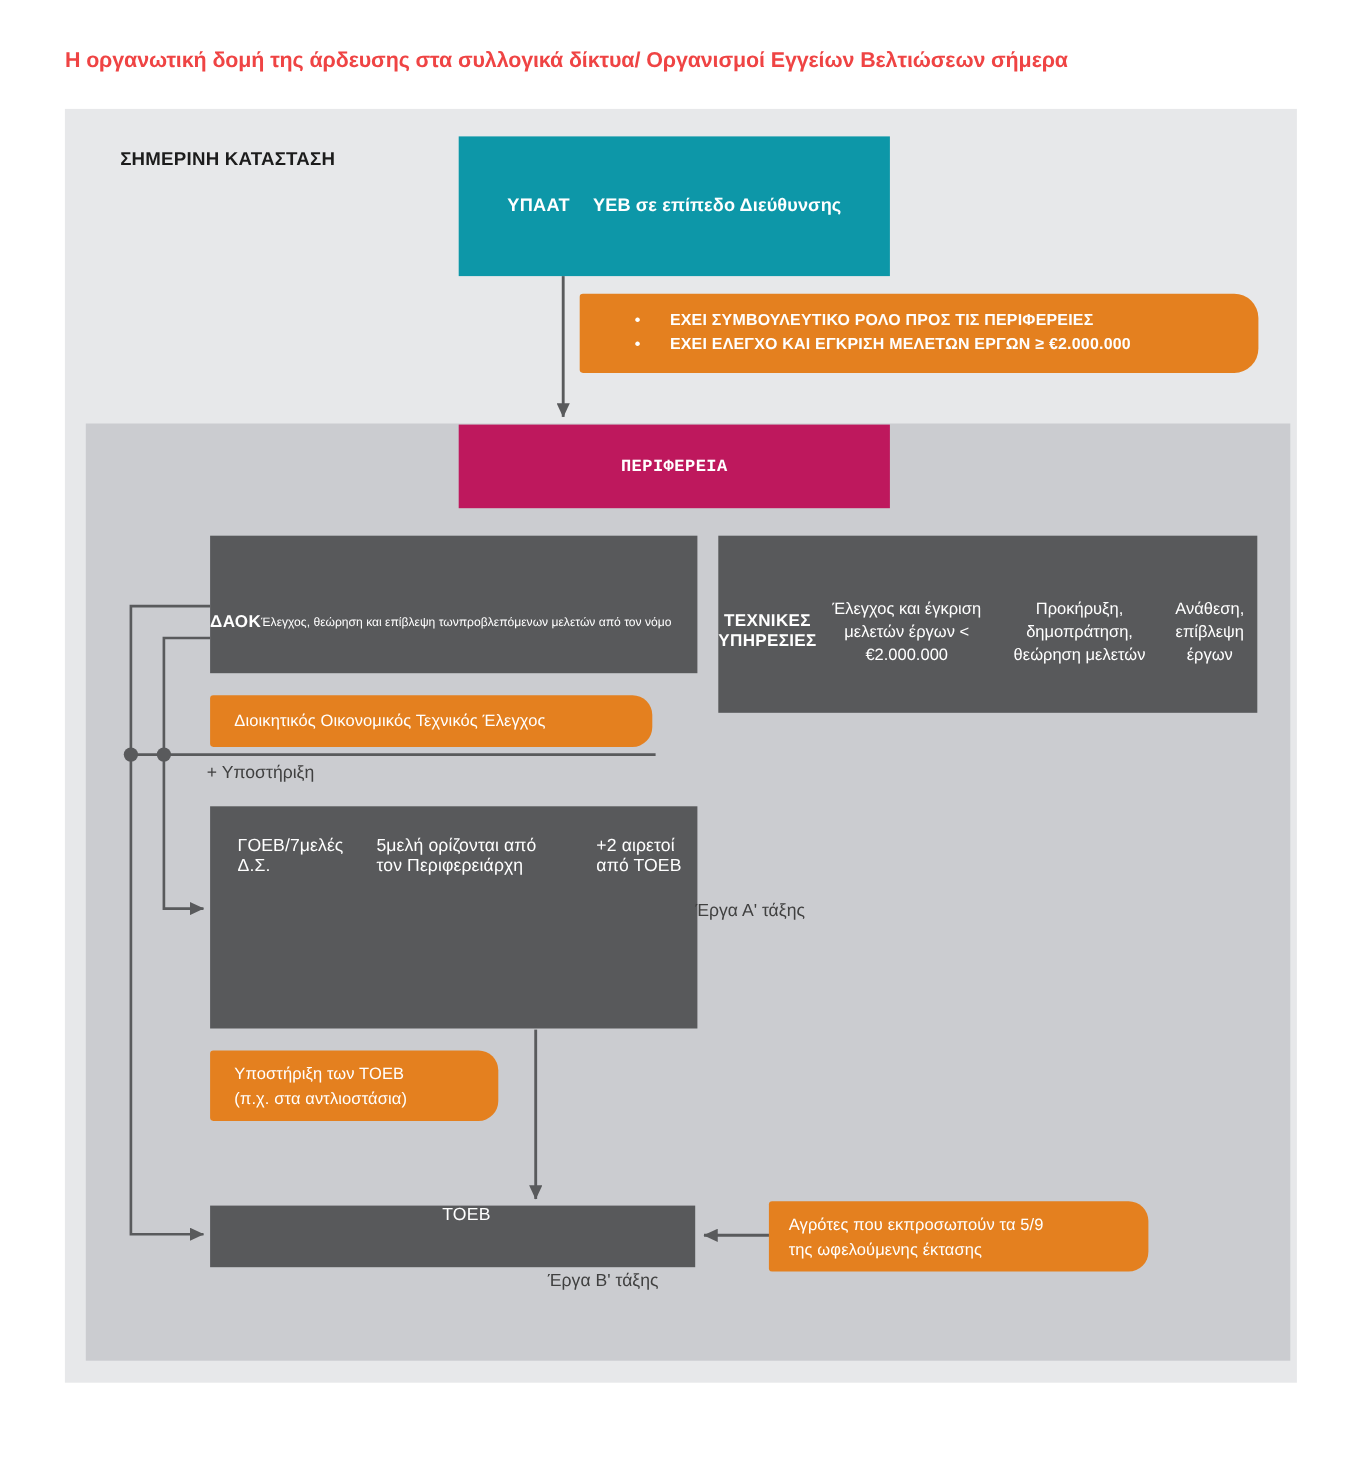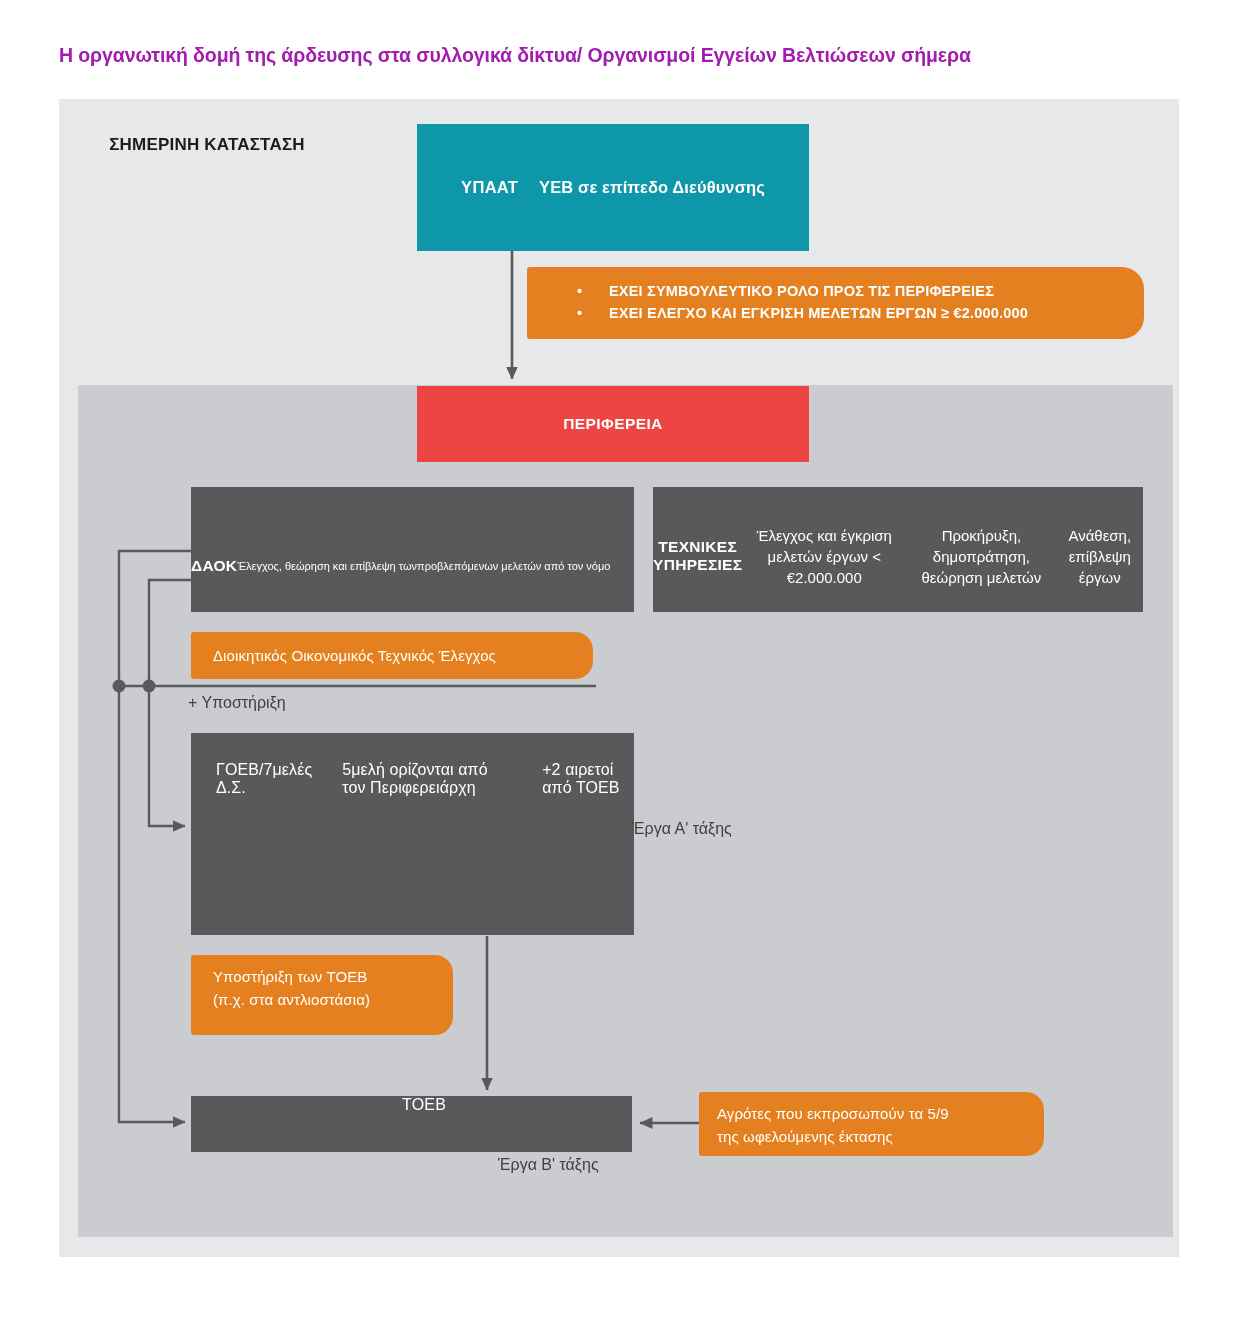--- a/index.html
+++ b/index.html
@@ -13,21 +13,21 @@
     position: relative;
     overflow: hidden;
   }
 
   #page-title {
     position: absolute;
     left: 59px; top: 44px;
     width: 1120px;
     font-size: 19.5px;
     font-weight: bold;
-    color: #a21caf;
+    color: #ef4444;
     letter-spacing: -0.1px;
   }
 
   
   #outer-panel {
     position: absolute;
     left: 59px; top: 99px;
     width: 1120px; height: 1158px;
     background: #e7e8ea;
   }
@@ -68,37 +68,38 @@
     width: 392px; height: 127px;
     background: #0d97a8;
     gap: 21px;
   }
   #box-ypaat .ttl { font-size: 16.5px; font-weight: bold; letter-spacing:.3px;}
   #box-ypaat .sub { font-size: 16.5px; font-weight: bold; letter-spacing:.1px;}
 
   #box-periferia {
     left: 417px; top: 386px;
     width: 392px; height: 76px;
-    background: #ef4444;
+    background: #be185d;
+    font-family: Liberation Mono, monospace;
   }
   #box-periferia .ttl { font-size: 15.5px; font-weight: bold; letter-spacing: .4px; }
 
   #box-daok {
     left: 191px; top: 487px;
     width: 443px; height: 125px;
     background: #58595b;
     justify-content: flex-start;
     padding-top: 34px;
   }
   #box-daok .ttl { font-size: 15.5px; font-weight: bold; letter-spacing: .3px; margin-bottom: 2px; }
   #box-daok .sub { font-size: 11px; line-height: 1.42; }
 
   #box-tech {
     left: 653px; top: 487px;
-    width: 490px; height: 125px;
+    width: 490px; height: 161px;
     background: #58595b;
     justify-content: flex-start;
     padding-top: 14px;
   }
   #box-tech .ttl { font-size: 15.5px; font-weight: bold; letter-spacing: .3px; margin-bottom: 2px; }
   #box-tech .sub { font-size: 15px; line-height: 1.42; }
 
   #box-goev {
     left: 191px; top: 733px;
     width: 443px; height: 202px;
@@ -155,21 +156,21 @@
     left: 191px; top: 632px;
     width: 402px; height: 47px;
     border-radius: 3px 18px 18px 3px;
     display: flex; align-items: center;
     padding-left: 22px;
   }
   #callout-elegxos .ln { font-size: 15px; letter-spacing: .1px; }
 
   #callout-ypostirixi {
     left: 191px; top: 955px;
-    width: 262px; height: 80px;
+    width: 262px; height: 64px;
     border-radius: 3px 18px 18px 3px;
     padding: 11px 4px 0 22px;
     line-height: 1.5;
   }
   #callout-ypostirixi .ln { font-size: 15px; letter-spacing: .1px; display: block; }
 
   #callout-agrotes {
     left: 699px; top: 1092px;
     width: 345px; height: 64px;
     border-radius: 3px 18px 18px 3px;

